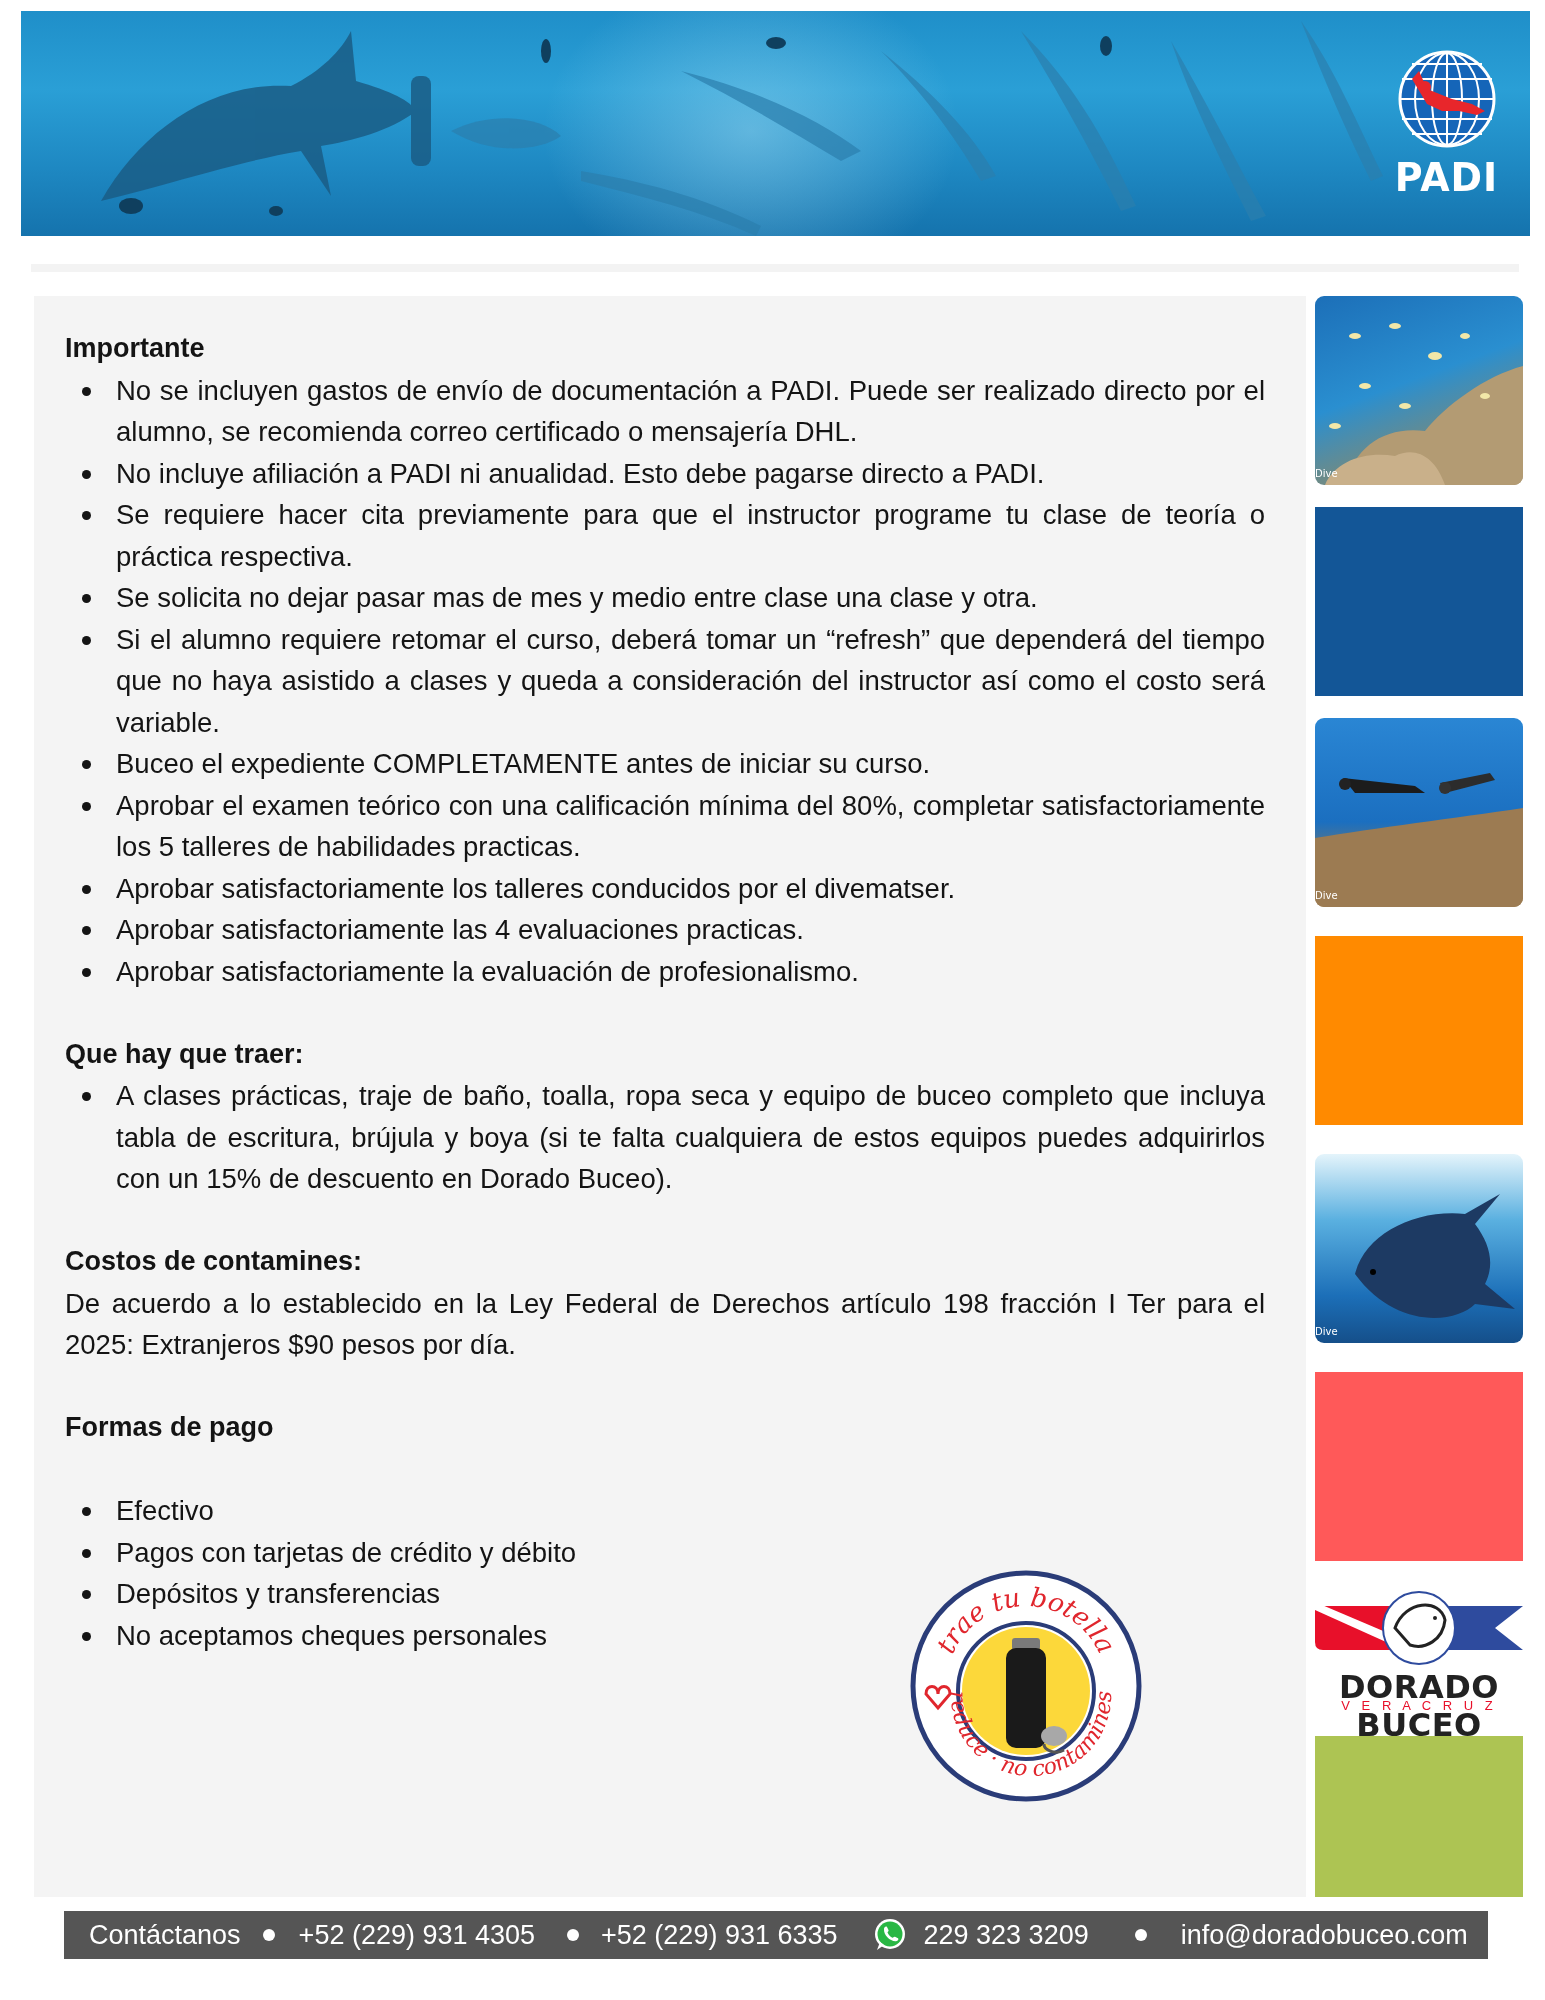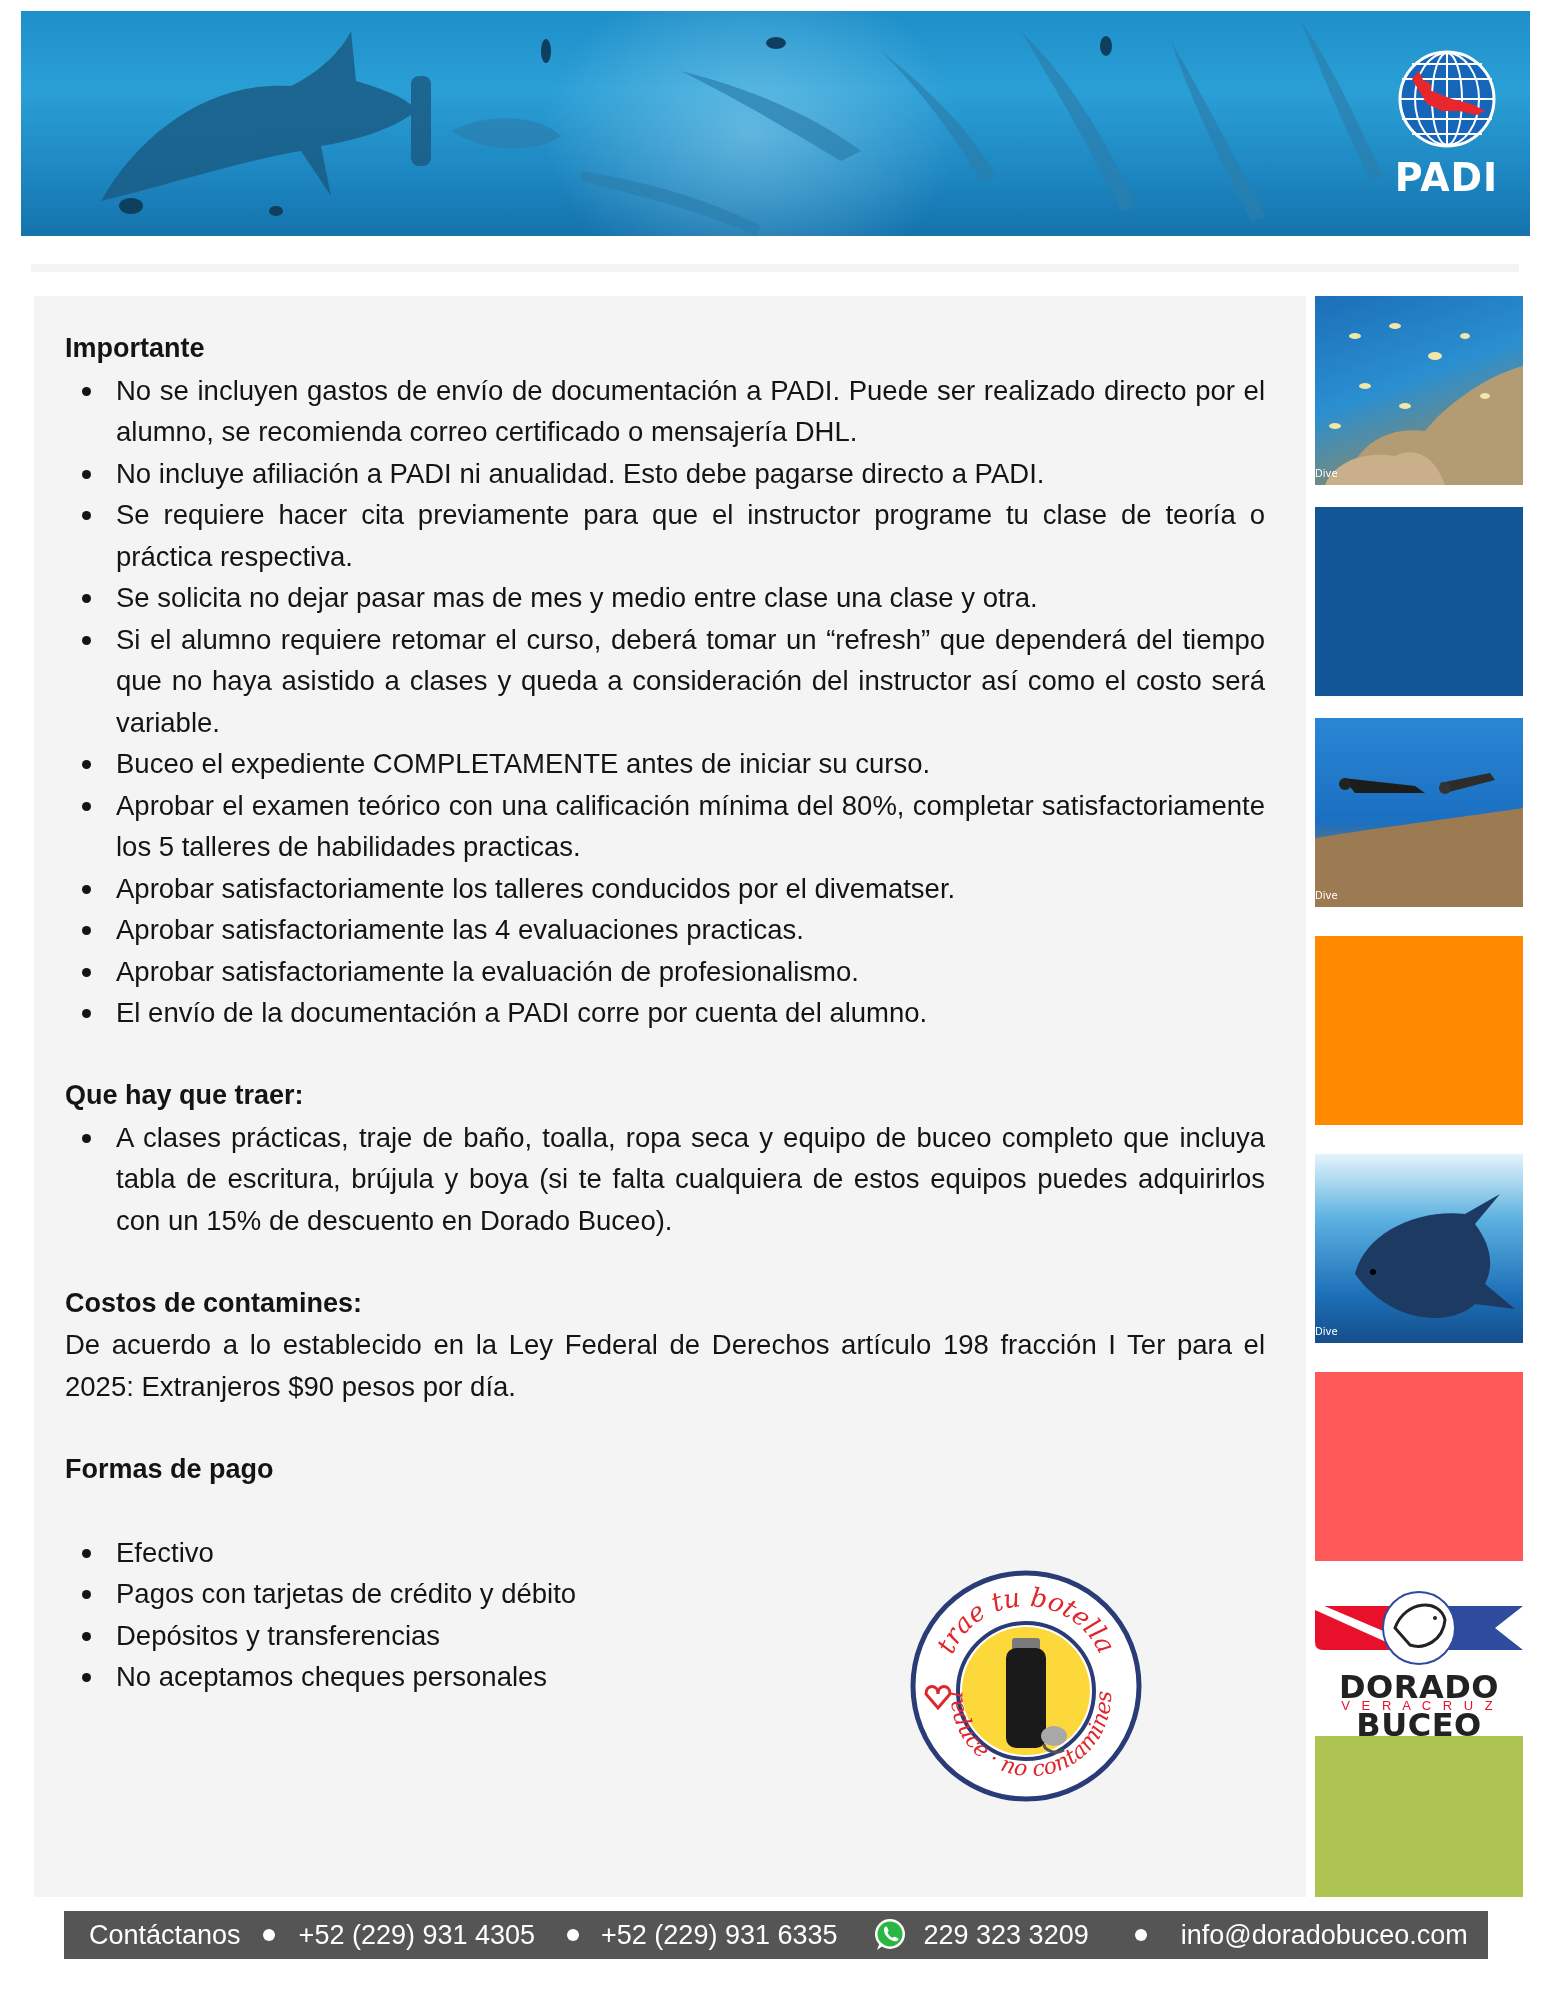--- a/index.html
+++ b/index.html
@@ -42,21 +42,21 @@
     border-radius: 50%; background: #141414;
   }
   .gap { height: 41.5px; }
   .para { text-align: justify; }
 
   
   .badge { position: absolute; left: 906px; top: 1566px; width: 240px; height: 240px; }
 
   
   .tile { position: absolute; left: 1315px; width: 208px; }
-  .photo { overflow: hidden; }
+  .photo { overflow: hidden; border-radius: 9px; }
   .photo .tag { position: absolute; left: 0; bottom: 6px; color: #fff; font-size: 10px; font-family: "DejaVu Sans", sans-serif; }
 
   
   .footer {
     position: absolute; left: 64px; top: 1911px; width: 1424px; height: 48px;
     background: #555555; color: #ffffff; font-size: 27px;
     display: flex; align-items: center; padding-left: 25px;
   }
   .footer .item { white-space: nowrap; }
   .footer .dot { width: 12px; height: 12px; border-radius: 50%; background: #ffffff; display: inline-block; }
@@ -119,21 +119,20 @@
       <li>No se incluyen gastos de envío de documentación a PADI. Puede ser realizado directo por el alumno, se recomienda correo certificado o mensajería DHL.</li>
       <li>No incluye afiliación a PADI ni anualidad. Esto debe  pagarse directo a PADI.</li>
       <li>Se requiere hacer cita previamente para que el instructor programe tu clase de teoría o práctica respectiva.</li>
       <li>Se solicita no dejar pasar mas de mes y medio entre clase una clase y otra.</li>
       <li>Si el alumno requiere retomar el curso, deberá tomar un “refresh” que dependerá del tiempo que no haya asistido a clases y queda a consideración del instructor así como el costo será variable.</li>
       <li>Buceo el expediente COMPLETAMENTE antes de iniciar su curso.</li>
       <li>Aprobar el examen teórico con una calificación mínima del 80%, completar satisfactoriamente los 5 talleres de habilidades practicas.</li>
       <li>Aprobar satisfactoriamente los talleres conducidos por el divematser.</li>
       <li>Aprobar satisfactoriamente las 4 evaluaciones practicas.</li>
       <li>Aprobar satisfactoriamente la evaluación de profesionalismo.</li>
-      <li>El envío de la documentación a PADI corre por cuenta del alumno.</li>
     </ul>
     <div class="gap"></div>
 
     <div class="section-title">Que hay que traer:</div>
     <ul class="bullets">
       <li>A clases prácticas, traje de baño, toalla, ropa seca y equipo de buceo completo que incluya tabla de escritura, brújula y boya (si te falta cualquiera de estos equipos puedes adquirirlos con un 15% de descuento en Dorado Buceo).</li>
     </ul>
     <div class="gap"></div>
 
     <div class="section-title">Costos de contamines:</div>

